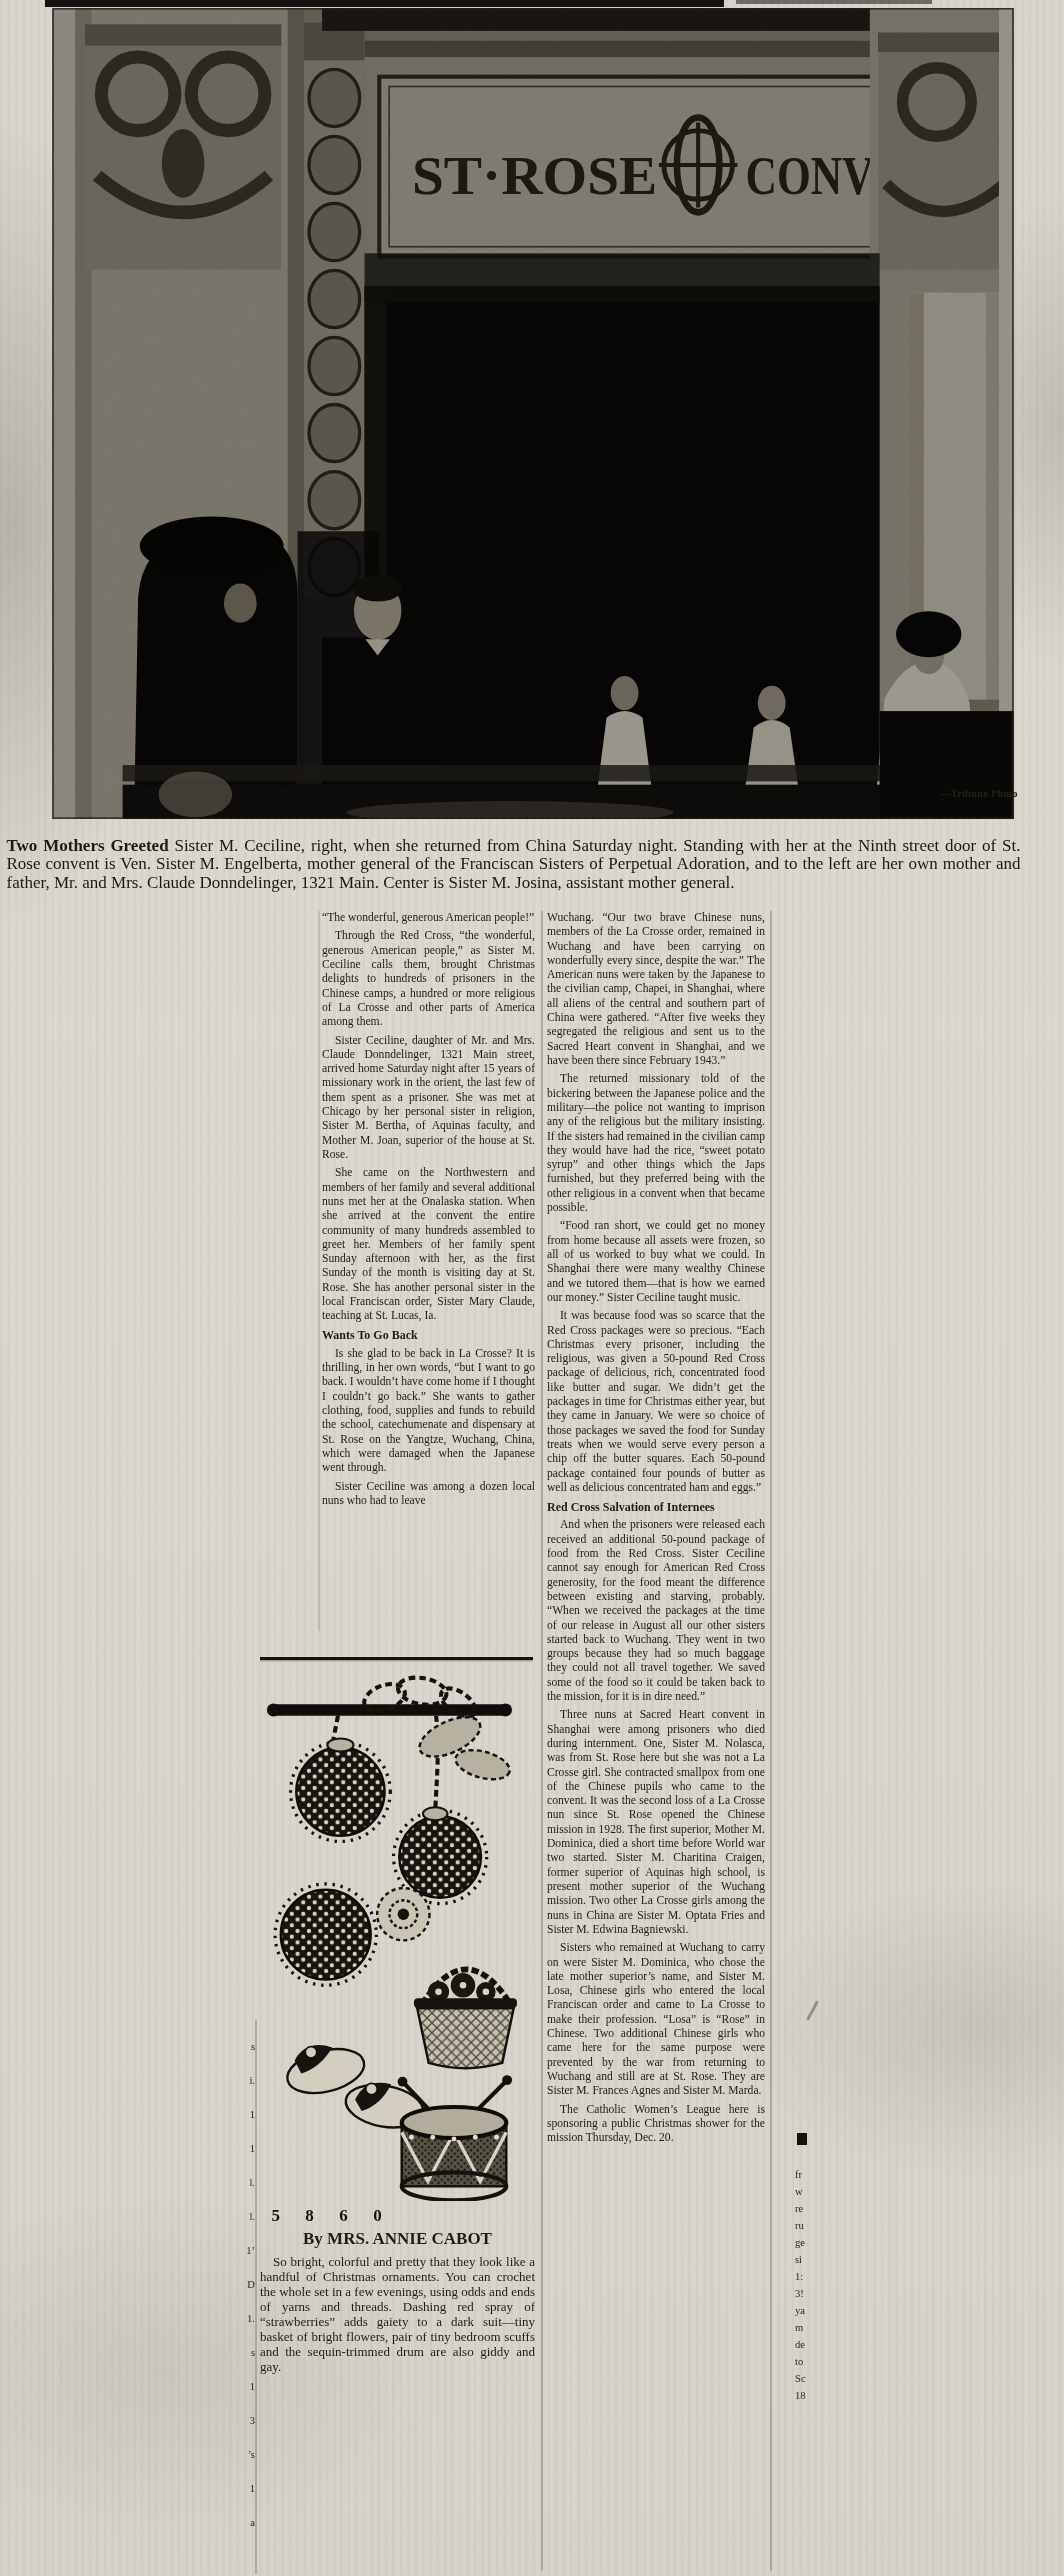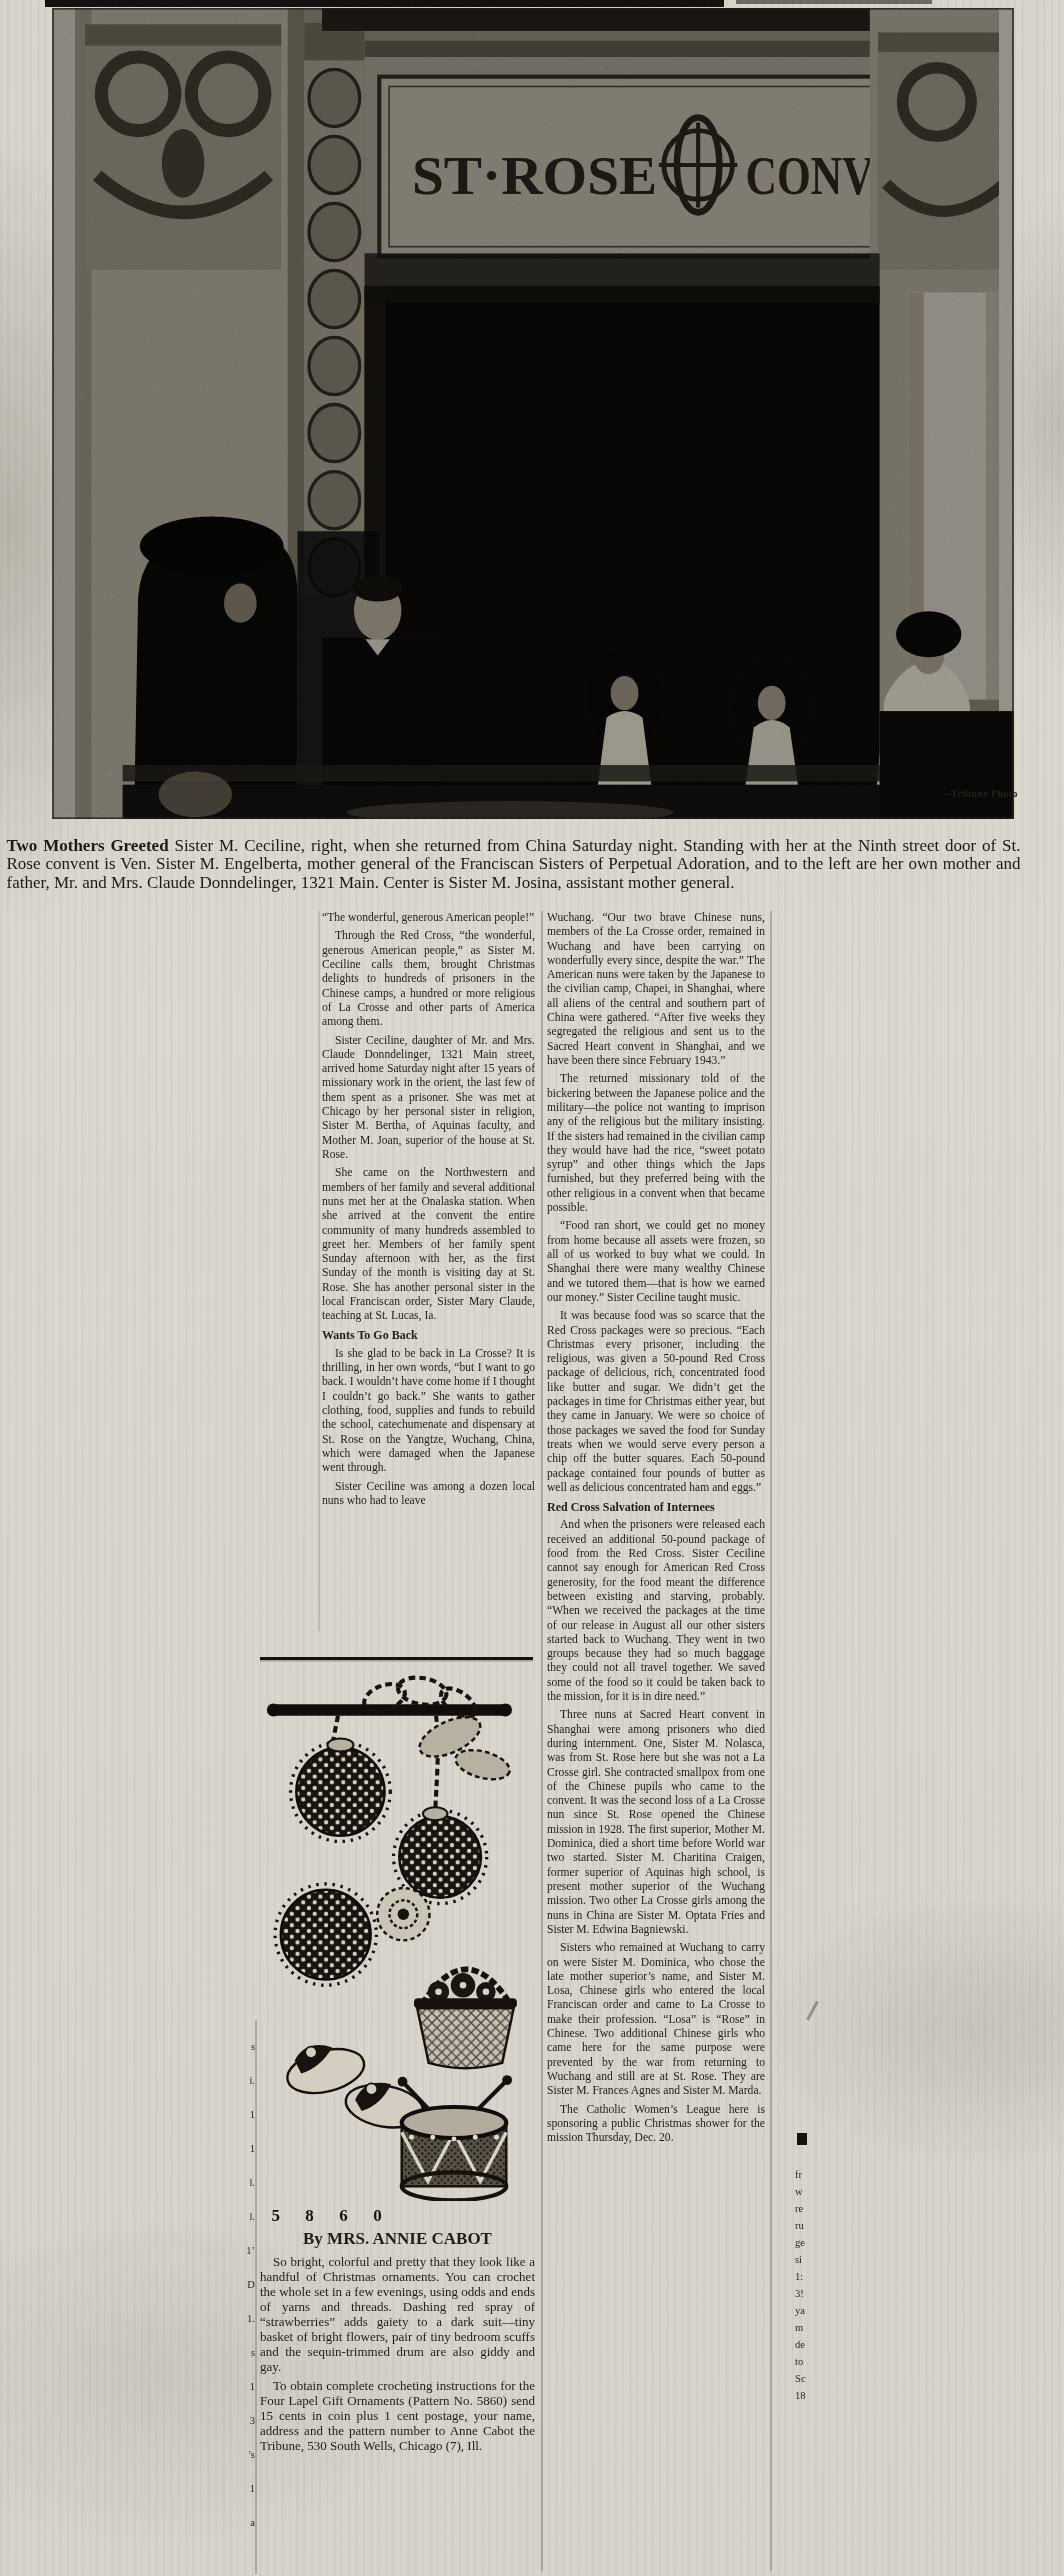--- a/index.html
+++ b/index.html
@@ -281,21 +281,20 @@
       <circle cx="185" cy="578" r="3" fill="#e2ddd0"></circle>
         <circle cx="211" cy="578" r="3" fill="#e2ddd0"></circle>
       <circle cx="237" cy="580" r="3" fill="#e2ddd0"></circle>
         <circle cx="263" cy="578" r="3" fill="#e2ddd0"></circle>
       <circle cx="289" cy="578" r="3" fill="#e2ddd0"></circle>
     </g>
   </svg>
   <div id="pattern-number">5 8 6 0</div>
   <div id="pattern-byline">By MRS. ANNIE CABOT</div>
   <p class="ind">So bright, colorful and pretty that they look like a handful of Christmas ornaments. You can crochet the whole set in a few evenings, using odds and ends of yarns and threads. Dashing red spray of “strawberries” adds gaiety to a dark suit—tiny basket of bright flowers, pair of tiny bedroom scuffs and the sequin-trimmed drum are also giddy and gay.</p>
-  <p class="ind">To obtain complete crocheting instructions for the Four Lapel Gift Ornaments (Pattern No. 5860) send 15 cents in coin plus 1 cent postage, your name, address and the pattern number to Anne Cabot the Tribune, 530 South Wells, Chicago (7), Ill.</p>
 </div>
 
 <div id="frag-left" class="fragcol">
   <span>s</span>
   <span>i.</span>
   <span>1</span>
   <span>1</span>
   <span>l.</span>
   <span>l.</span>
   <span>1’</span>

